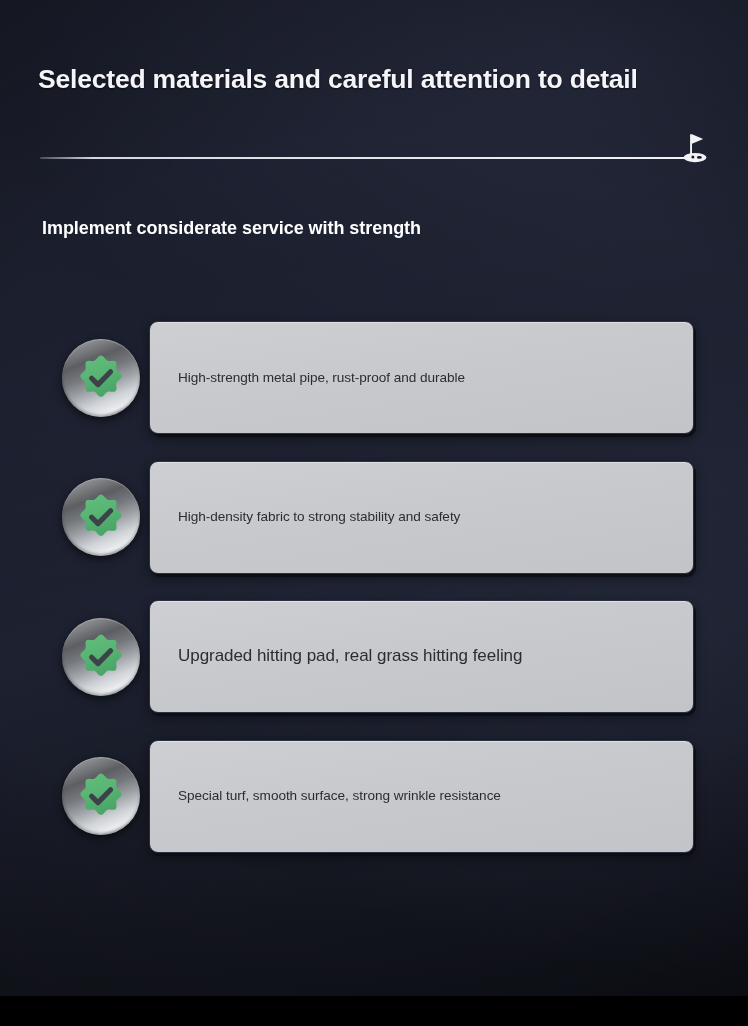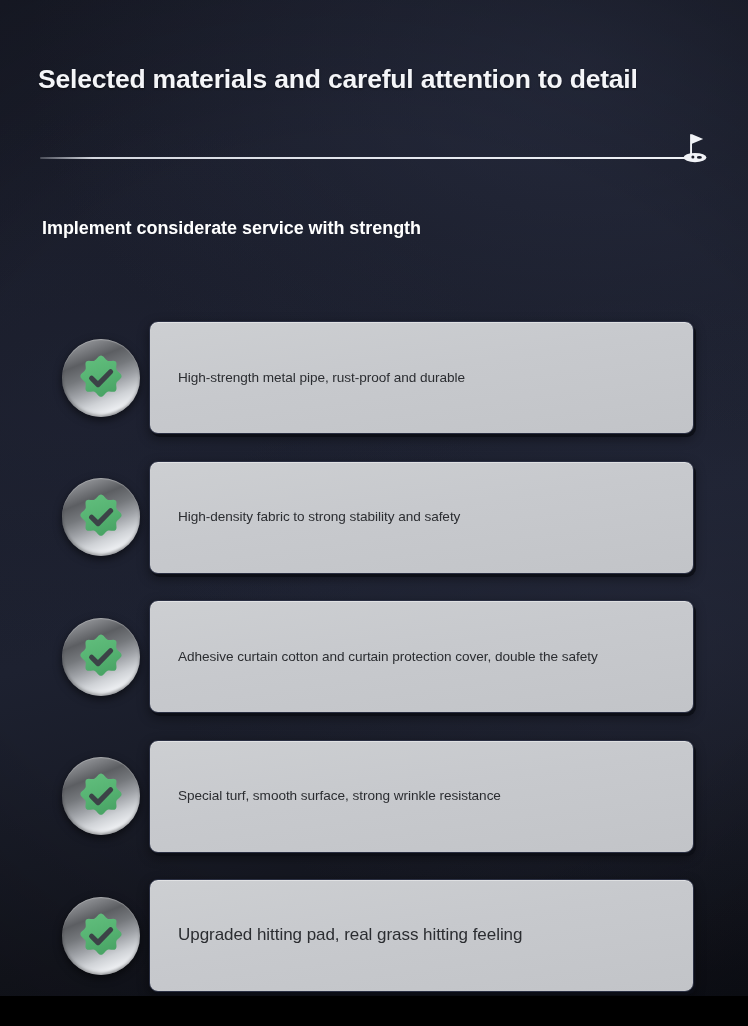--- a/index.html
+++ b/index.html
@@ -251,36 +251,37 @@
           </defs>
           <path d="M24 1.6c2.6 0 4.3 4.1 6.6 5.1 2.4 1 6.2-1.1 8.1 0.8 1.9 1.9-0.2 5.7 0.8 8.1 1 2.3 5.1 4 5.1 6.6s-4.1 4.3-5.1 6.6c-1 2.4 1.1 6.2-0.8 8.1-1.9 1.9-5.7-0.2-8.1 0.8-2.3 1-4 5.1-6.6 5.1s-4.3-4.1-6.6-5.1c-2.4-1-6.2 1.1-8.1-0.8-1.9-1.9 0.2-5.7-0.8-8.1-1-2.3-5.1-4-5.1-6.6s4.1-4.3 5.1-6.6c1-2.4-1.1-6.2 0.8-8.1 1.9-1.9 5.7 0.2 8.1-0.8 2.3-1 4-5.1 6.6-5.1z" fill="url(#g2)"></path>
           <path d="M14.6 24.3 L21.0 30.6 L33.6 17.8" fill="none" stroke="#3c4247" stroke-width="5.1" stroke-linecap="round" stroke-linejoin="round"></path>
         </svg>
       </div>
       <div class="panel">
         <div class="panel-text">High-density fabric to strong stability and safety</div>
       </div>
     </div>
 
+
     <div class="feature-row">
       <div class="badge">
         <svg class="badge-star" viewBox="0 0 48 48">
           <defs>
-            <linearGradient id="g3" x1="0" y1="0" x2="0.35" y2="1">
+            <linearGradient id="g5" x1="0" y1="0" x2="0.35" y2="1">
               <stop offset="0%" stop-color="#63bf7e"></stop>
               <stop offset="55%" stop-color="#57b473"></stop>
               <stop offset="100%" stop-color="#4aa566"></stop>
             </linearGradient>
           </defs>
-          <path d="M24 1.6c2.6 0 4.3 4.1 6.6 5.1 2.4 1 6.2-1.1 8.1 0.8 1.9 1.9-0.2 5.7 0.8 8.1 1 2.3 5.1 4 5.1 6.6s-4.1 4.3-5.1 6.6c-1 2.4 1.1 6.2-0.8 8.1-1.9 1.9-5.7-0.2-8.1 0.8-2.3 1-4 5.1-6.6 5.1s-4.3-4.1-6.6-5.1c-2.4-1-6.2 1.1-8.1-0.8-1.9-1.9 0.2-5.7-0.8-8.1-1-2.3-5.1-4-5.1-6.6s4.1-4.3 5.1-6.6c1-2.4-1.1-6.2 0.8-8.1 1.9-1.9 5.7 0.2 8.1-0.8 2.3-1 4-5.1 6.6-5.1z" fill="url(#g3)"></path>
+          <path d="M24 1.6c2.6 0 4.3 4.1 6.6 5.1 2.4 1 6.2-1.1 8.1 0.8 1.9 1.9-0.2 5.7 0.8 8.1 1 2.3 5.1 4 5.1 6.6s-4.1 4.3-5.1 6.6c-1 2.4 1.1 6.2-0.8 8.1-1.9 1.9-5.7-0.2-8.1 0.8-2.3 1-4 5.1-6.6 5.1s-4.3-4.1-6.6-5.1c-2.4-1-6.2 1.1-8.1-0.8-1.9-1.9 0.2-5.7-0.8-8.1-1-2.3-5.1-4-5.1-6.6s4.1-4.3 5.1-6.6c1-2.4-1.1-6.2 0.8-8.1 1.9-1.9 5.7 0.2 8.1-0.8 2.3-1 4-5.1 6.6-5.1z" fill="url(#g5)"></path>
           <path d="M14.6 24.3 L21.0 30.6 L33.6 17.8" fill="none" stroke="#3c4247" stroke-width="5.1" stroke-linecap="round" stroke-linejoin="round"></path>
         </svg>
       </div>
       <div class="panel">
-        <div class="panel-text">Adhesive curtain cotton and curtain protection cover, double the safety</div>
+        <div class="panel-text large">Upgraded hitting pad, real grass hitting feeling</div>
       </div>
     </div>
 
     <div class="feature-row">
       <div class="badge">
         <svg class="badge-star" viewBox="0 0 48 48">
           <defs>
             <linearGradient id="g4" x1="0" y1="0" x2="0.35" y2="1">
               <stop offset="0%" stop-color="#63bf7e"></stop>
               <stop offset="55%" stop-color="#57b473"></stop>
@@ -289,36 +290,17 @@
           </defs>
           <path d="M24 1.6c2.6 0 4.3 4.1 6.6 5.1 2.4 1 6.2-1.1 8.1 0.8 1.9 1.9-0.2 5.7 0.8 8.1 1 2.3 5.1 4 5.1 6.6s-4.1 4.3-5.1 6.6c-1 2.4 1.1 6.2-0.8 8.1-1.9 1.9-5.7-0.2-8.1 0.8-2.3 1-4 5.1-6.6 5.1s-4.3-4.1-6.6-5.1c-2.4-1-6.2 1.1-8.1-0.8-1.9-1.9 0.2-5.7-0.8-8.1-1-2.3-5.1-4-5.1-6.6s4.1-4.3 5.1-6.6c1-2.4-1.1-6.2 0.8-8.1 1.9-1.9 5.7 0.2 8.1-0.8 2.3-1 4-5.1 6.6-5.1z" fill="url(#g4)"></path>
           <path d="M14.6 24.3 L21.0 30.6 L33.6 17.8" fill="none" stroke="#3c4247" stroke-width="5.1" stroke-linecap="round" stroke-linejoin="round"></path>
         </svg>
       </div>
       <div class="panel">
         <div class="panel-text">Special turf, smooth surface, strong wrinkle resistance</div>
       </div>
     </div>
 
-    <div class="feature-row">
-      <div class="badge">
-        <svg class="badge-star" viewBox="0 0 48 48">
-          <defs>
-            <linearGradient id="g5" x1="0" y1="0" x2="0.35" y2="1">
-              <stop offset="0%" stop-color="#63bf7e"></stop>
-              <stop offset="55%" stop-color="#57b473"></stop>
-              <stop offset="100%" stop-color="#4aa566"></stop>
-            </linearGradient>
-          </defs>
-          <path d="M24 1.6c2.6 0 4.3 4.1 6.6 5.1 2.4 1 6.2-1.1 8.1 0.8 1.9 1.9-0.2 5.7 0.8 8.1 1 2.3 5.1 4 5.1 6.6s-4.1 4.3-5.1 6.6c-1 2.4 1.1 6.2-0.8 8.1-1.9 1.9-5.7-0.2-8.1 0.8-2.3 1-4 5.1-6.6 5.1s-4.3-4.1-6.6-5.1c-2.4-1-6.2 1.1-8.1-0.8-1.9-1.9 0.2-5.7-0.8-8.1-1-2.3-5.1-4-5.1-6.6s4.1-4.3 5.1-6.6c1-2.4-1.1-6.2 0.8-8.1 1.9-1.9 5.7 0.2 8.1-0.8 2.3-1 4-5.1 6.6-5.1z" fill="url(#g5)"></path>
-          <path d="M14.6 24.3 L21.0 30.6 L33.6 17.8" fill="none" stroke="#3c4247" stroke-width="5.1" stroke-linecap="round" stroke-linejoin="round"></path>
-        </svg>
-      </div>
-      <div class="panel">
-        <div class="panel-text large">Upgraded hitting pad, real grass hitting feeling</div>
-      </div>
-    </div>
-
   </div>
 
   <div class="bottom-band"></div>
 
 </div>
 
 </body></html>

